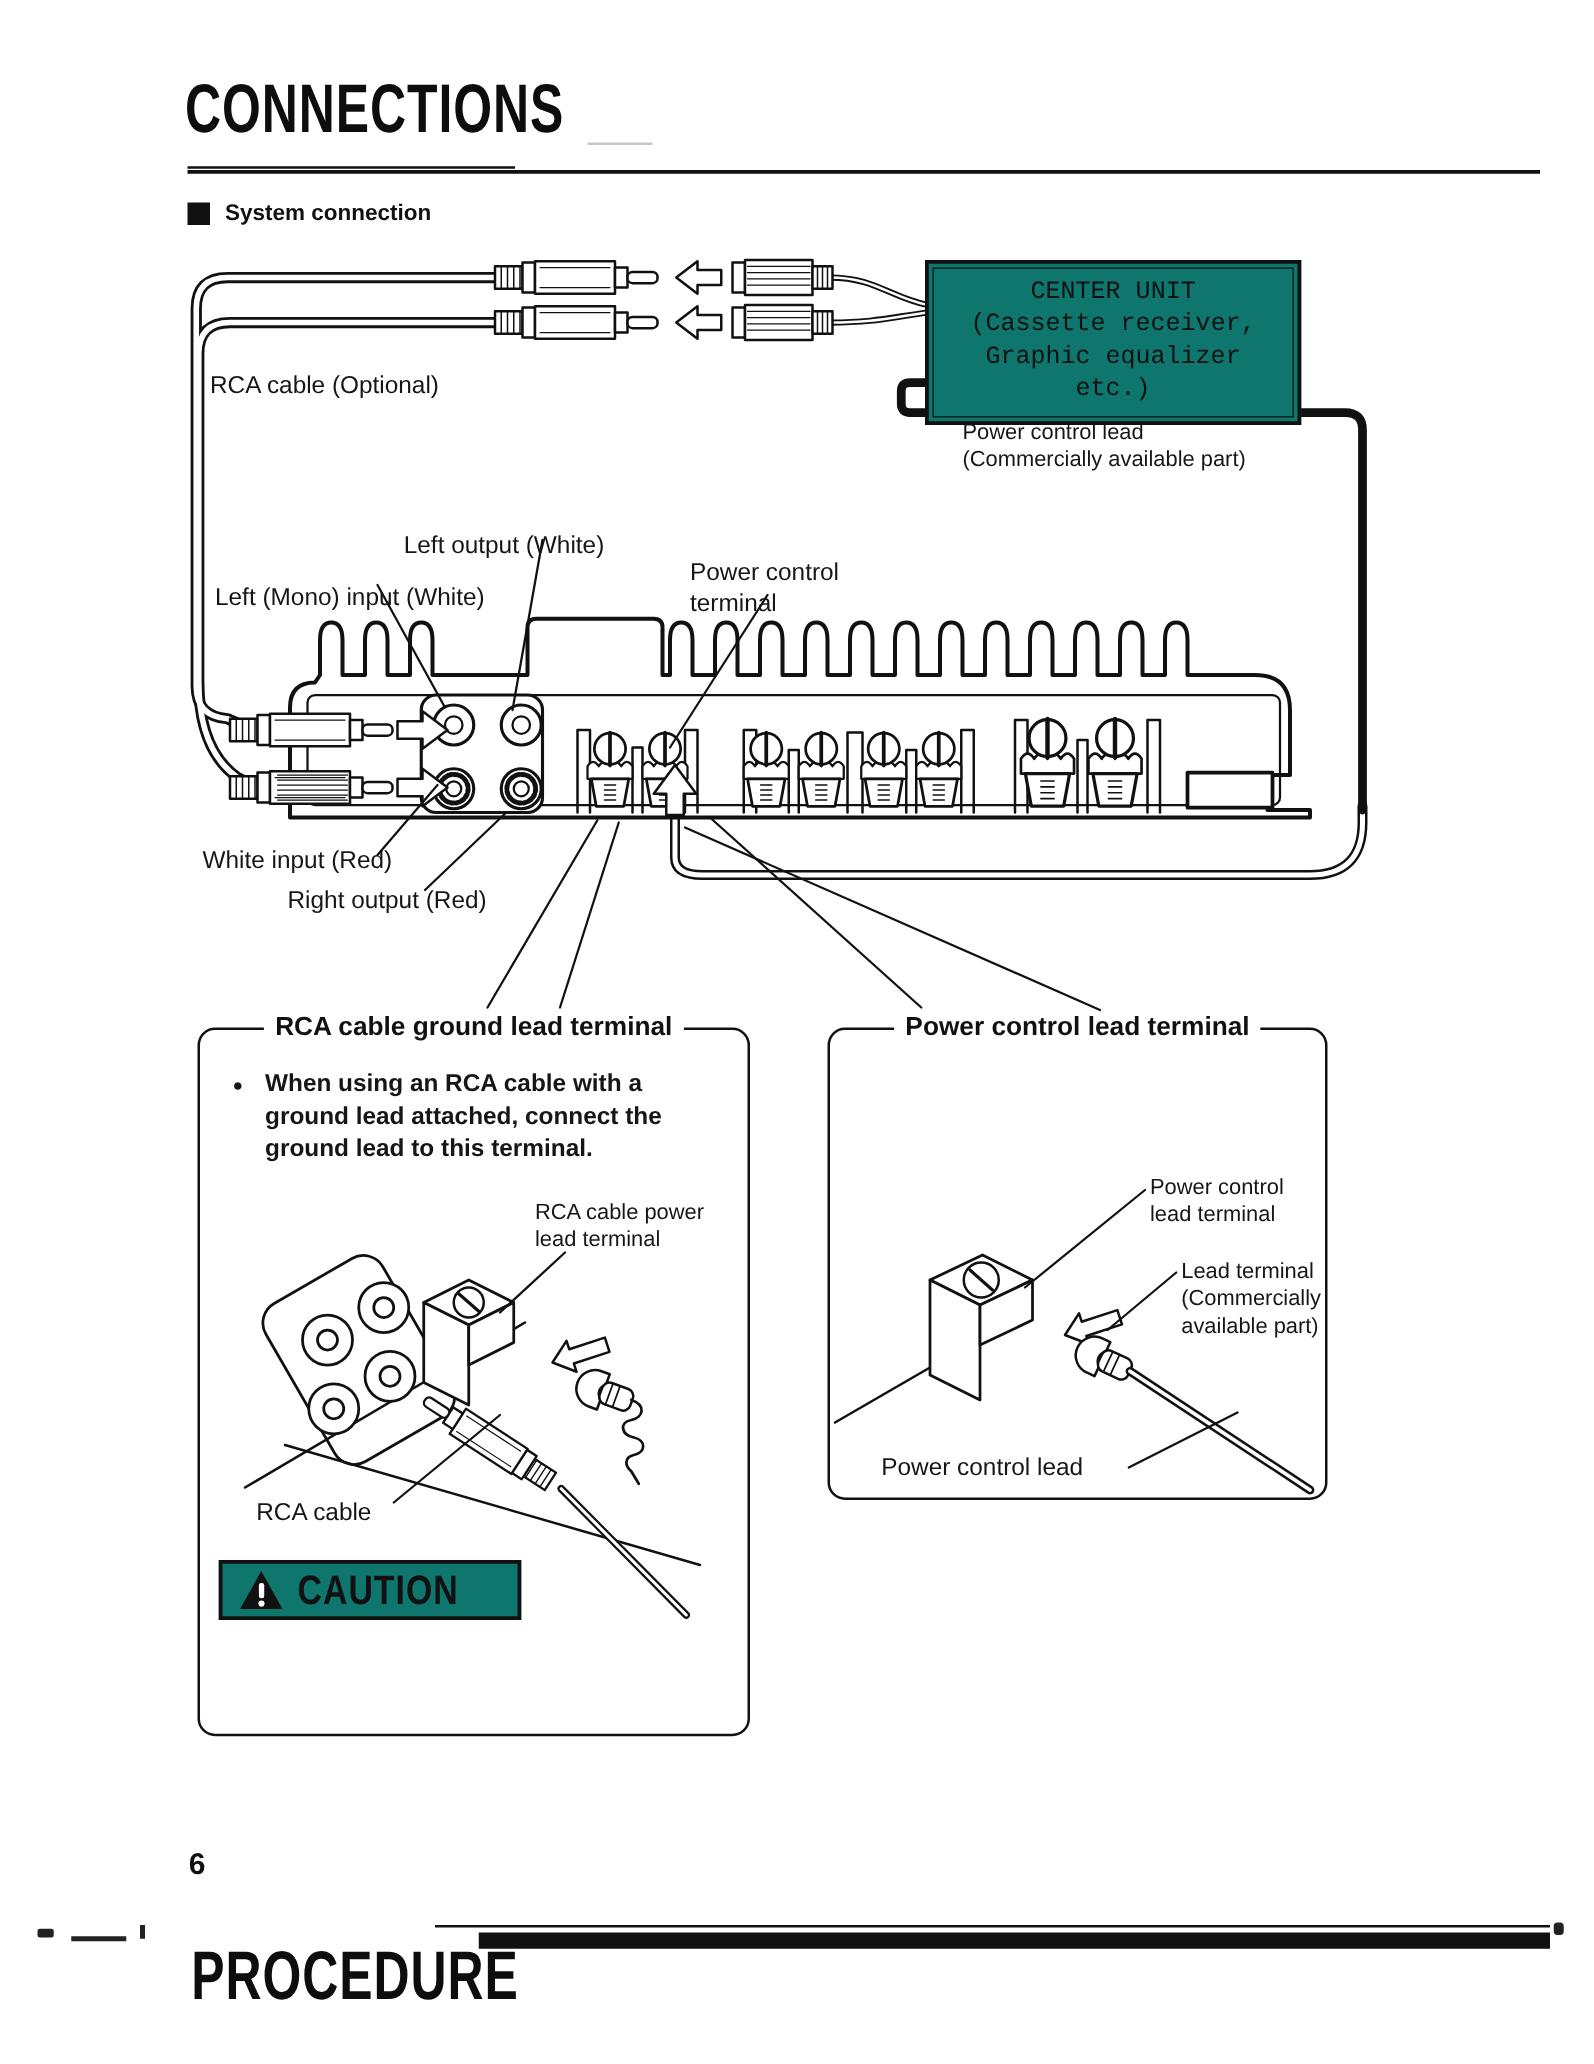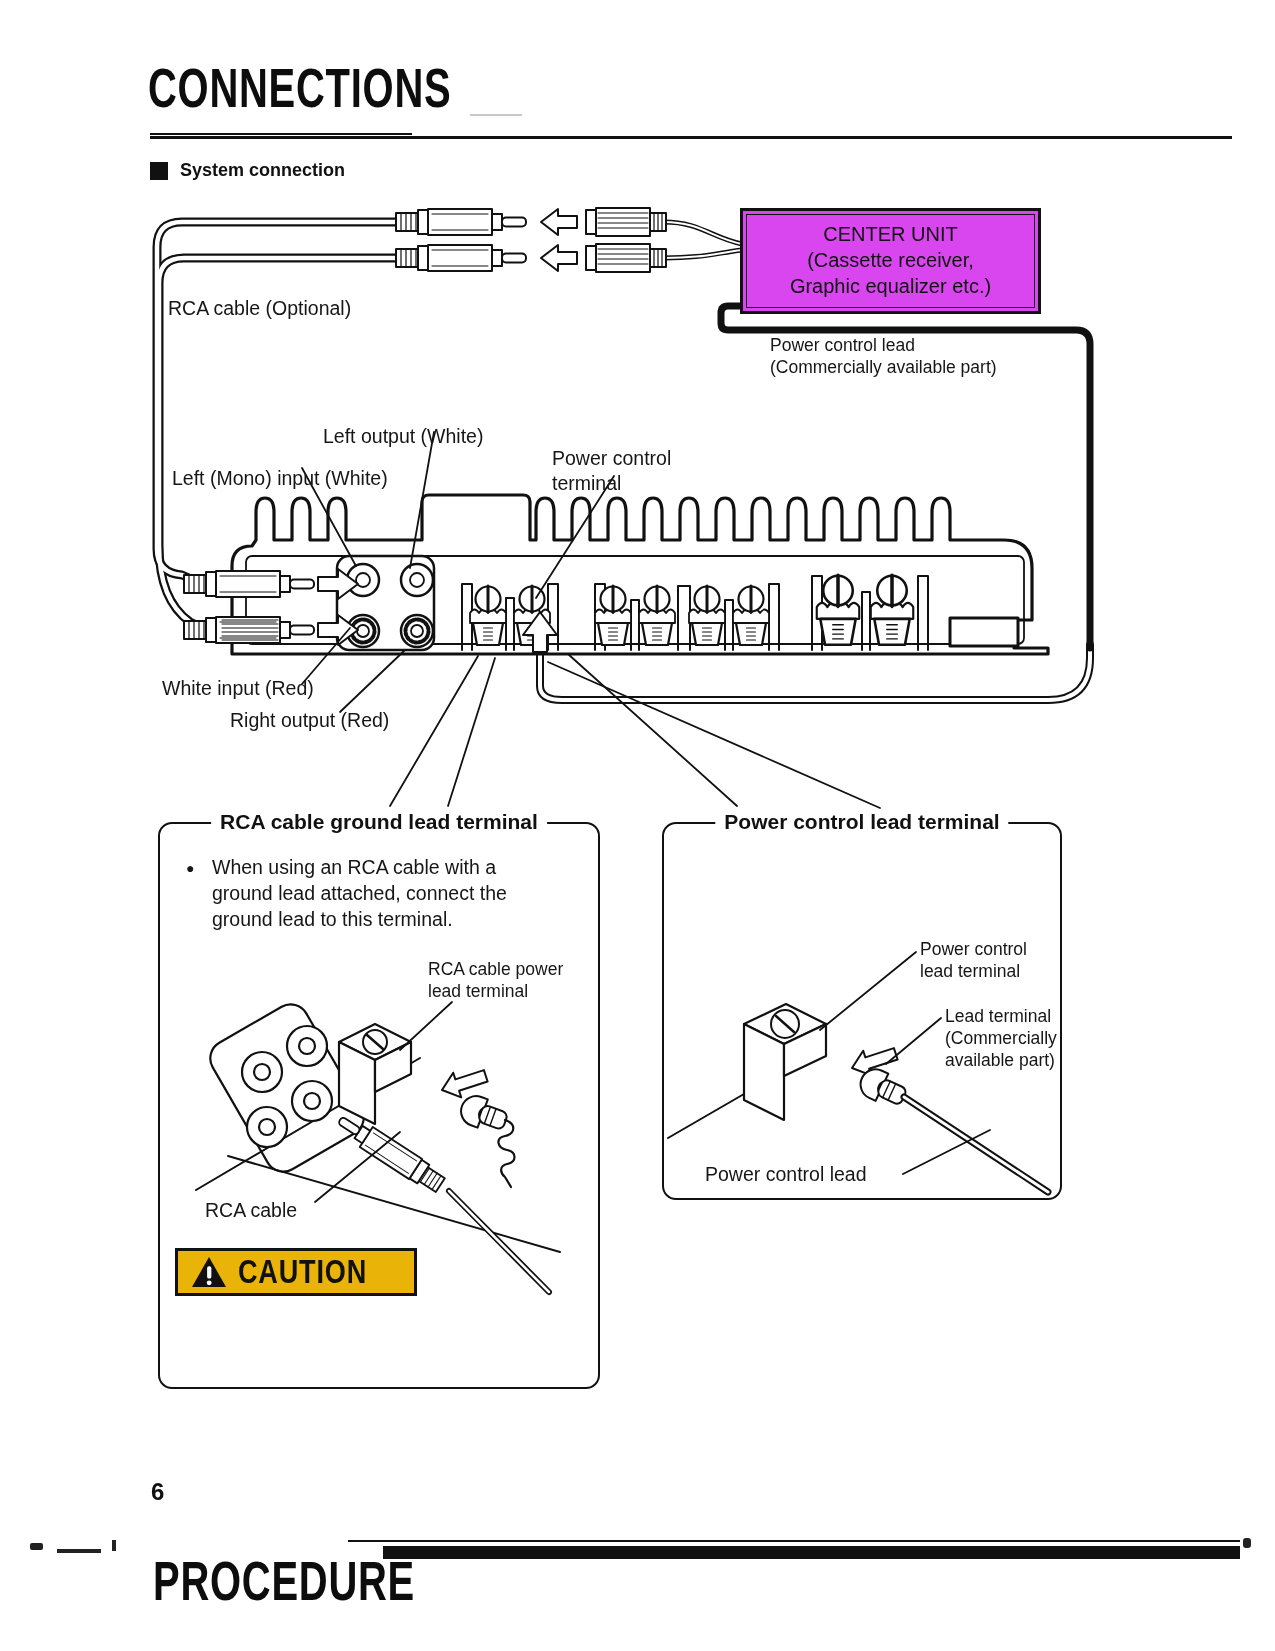--- a/index.html
+++ b/index.html
@@ -10,34 +10,34 @@
   .abs { position:absolute; }
   .big-title {
     font-weight:bold; font-size:54px; letter-spacing:1px; color:#0d0d0d;
     transform:scale(0.74,1.02); transform-origin:left top; white-space:nowrap;
   }
   .section-head { display:flex; align-items:center; font-weight:bold; font-size:18px; }
   .sq { display:inline-block; width:18px; height:18px; background:#111; margin-right:12px; }
   .lbl { font-size:19.5px; line-height:1.3; white-space:pre-line; color:#161616; }
   .lbl-s { font-size:17.5px; line-height:1.26; white-space:pre-line; color:#161616; }
   .rule { background:#111; }
-  .center-unit { border:3.5px solid #111; background:#d946ef; }
+  .center-unit { border:3.5px solid #111; background:#0f766e;font-family:Liberation Mono, monospace; }
   .center-unit .inner {
     border:1.5px solid #111; margin:3px; padding:6px 8px 8px 8px;
     font-size:20px; line-height:26px; text-align:center; white-space:pre-line;
   }
   .info-box { border:2px solid #111; border-radius:14px; background:transparent; }
   .box-title {
     position:absolute; top:-14px; left:50%; transform:translateX(-50%);
     background:#fff; padding:0 9px; font-weight:bold; font-size:21px; white-space:nowrap;
   }
   .bullet-text { position:absolute; font-size:19.5px; line-height:26px; color:#161616; }
   .bullet-text::before { content:"\25CF"; position:absolute; left:-26px; top:1px; font-size:14px; }
   .caution-box {
-    border:3px solid #111; background:#eab308; display:flex; align-items:center;
+    border:3px solid #111; background:#0f766e; display:flex; align-items:center;
     padding:3px 10px 3px 12px;
   }
   .caution-title {
     font-weight:bold; font-size:33px; letter-spacing:1px;
     transform:scaleX(0.82); transform-origin:left center; margin-left:10px; white-space:nowrap;
   }
   .caution-body { font-size:16px; font-weight:bold; line-height:21px; color:#141414; }
   .caution-body::before { content:"\25CF"; position:absolute; left:-24px; top:0px; font-size:12px; }
   .noise { background:#222; position:absolute; }
 </style>
@@ -229,21 +229,21 @@
   <div class="abs lbl" style="left:323px; top:424px;">Left output (White)</div>
   <div class="abs lbl" style="left:172px; top:466px;">Left (Mono) input (White)</div>
   <div class="abs lbl" style="left:552px; top:446px;">Power control
 terminal</div>
   <div class="abs lbl" style="left:162px; top:676px;">White input (Red)</div>
   <div class="abs lbl" style="left:230px; top:708px;">Right output (Red)</div>
 
   <div class="abs info-box" style="left:158px; top:822px; width:438px; height:563px;">
     <span class="box-title">RCA cable ground lead terminal</span>
   </div>
-  <div class="bullet-text abs" style="left:212px; top:854px; width:335px;">When using an RCA cable with a ground lead attached, connect the ground lead to this terminal.</div>
+  <div class="bullet-text abs" style="left:212px; top:854px; width:335px;font-weight:bold;">When using an RCA cable with a ground lead attached, connect the ground lead to this terminal.</div>
   <div class="abs lbl-s" style="left:428px; top:958px;">RCA cable power
 lead terminal</div>
   <div class="abs lbl" style="left:205px; top:1198px;">RCA cable</div>
 
   <div class="abs caution-box" style="left:175px; top:1248px; width:214px; height:36px;">
     <svg width="38" height="34" viewBox="0 0 40 36">
       <polygon points="20,2 38,34 2,34" fill="#111"></polygon>
       <rect x="18" y="12" width="4.5" height="13" rx="2" fill="#fff"></rect>
       <circle cx="20.2" cy="29.5" r="2.6" fill="#fff"></circle>
     </svg>

